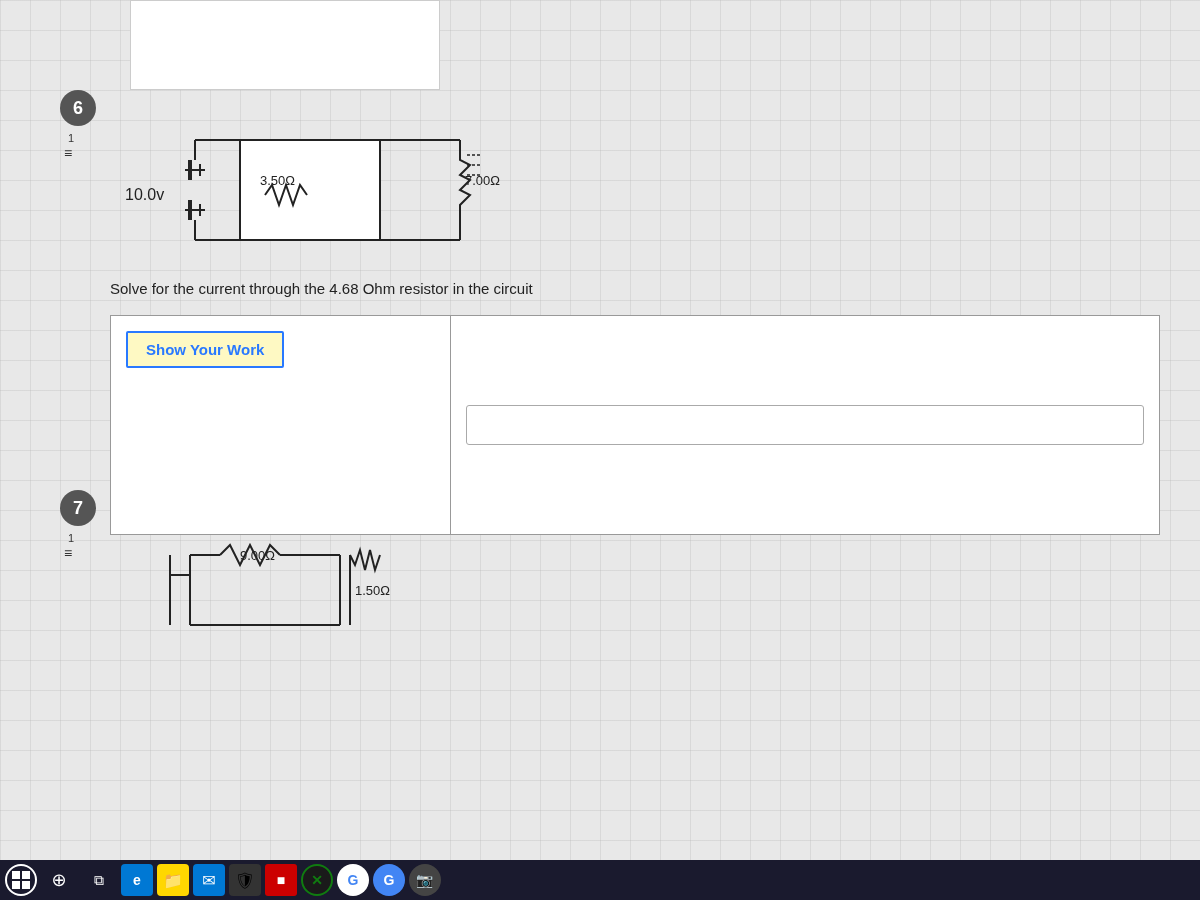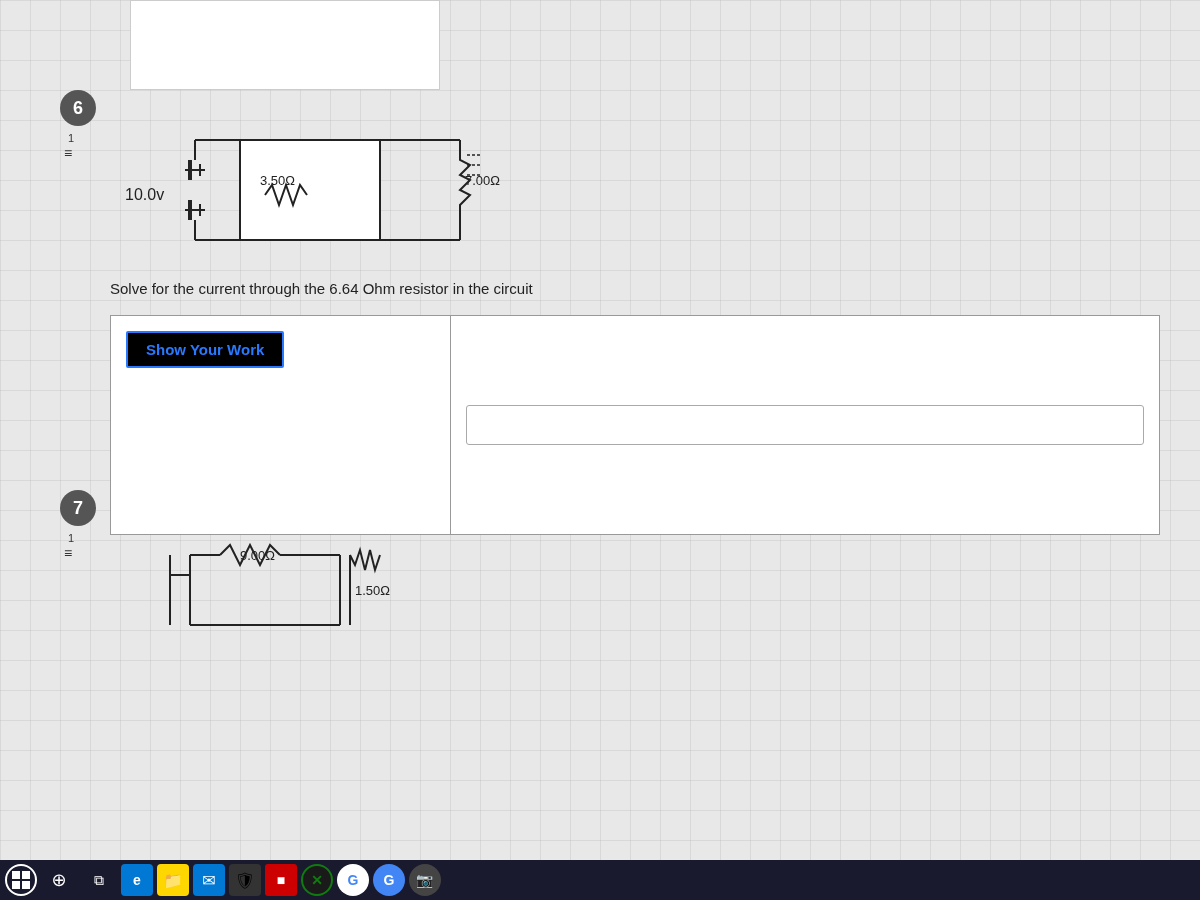--- a/index.html
+++ b/index.html
@@ -111,21 +111,21 @@
 
     .show-work-panel {
       width: 340px;
       border-right: 1px solid #999;
       padding: 15px;
       position: relative;
     }
 
     .show-work-btn {
       border: 2px solid #2979ff;
-      background: #000000;
+      background: #fef9c3;
       color: #2979ff;
       padding: 8px 18px;
       font-size: 15px;
       font-weight: 600;
       cursor: pointer;
       border-radius: 2px;
     }
 
     .answer-input-panel {
       flex: 1;
@@ -301,21 +301,21 @@
         <text x="355" y="75" font-size="13" font-family="Arial" fill="#222">7.00Ω</text>
 
         <polyline points="350,30 350,50 360,55 350,65 360,70 350,80 360,85 350,95 350,130" fill="none" stroke="#222" stroke-width="2"></polyline>
 
         <line x1="357" y1="45" x2="370" y2="45" stroke="#222" stroke-width="1.5" stroke-dasharray="3,2"></line>
         <line x1="357" y1="55" x2="370" y2="55" stroke="#222" stroke-width="1.5" stroke-dasharray="3,2"></line>
         <line x1="357" y1="65" x2="370" y2="65" stroke="#222" stroke-width="1.5" stroke-dasharray="3,2"></line>
       </svg>
     </div>
 
-    <div class="problem-text">Solve for the current through the 6.64 Ohm resistor in the circuit</div>
+    <div class="problem-text">Solve for the current through the 4.68 Ohm resistor in the circuit</div>
 
     <div class="answer-area">
       <div class="show-work-panel">
         <button class="show-work-btn">Show Your Work</button>
       </div>
       <div class="answer-input-panel">
         <div class="answer-input"></div>
       </div>
     </div>
   </div>

